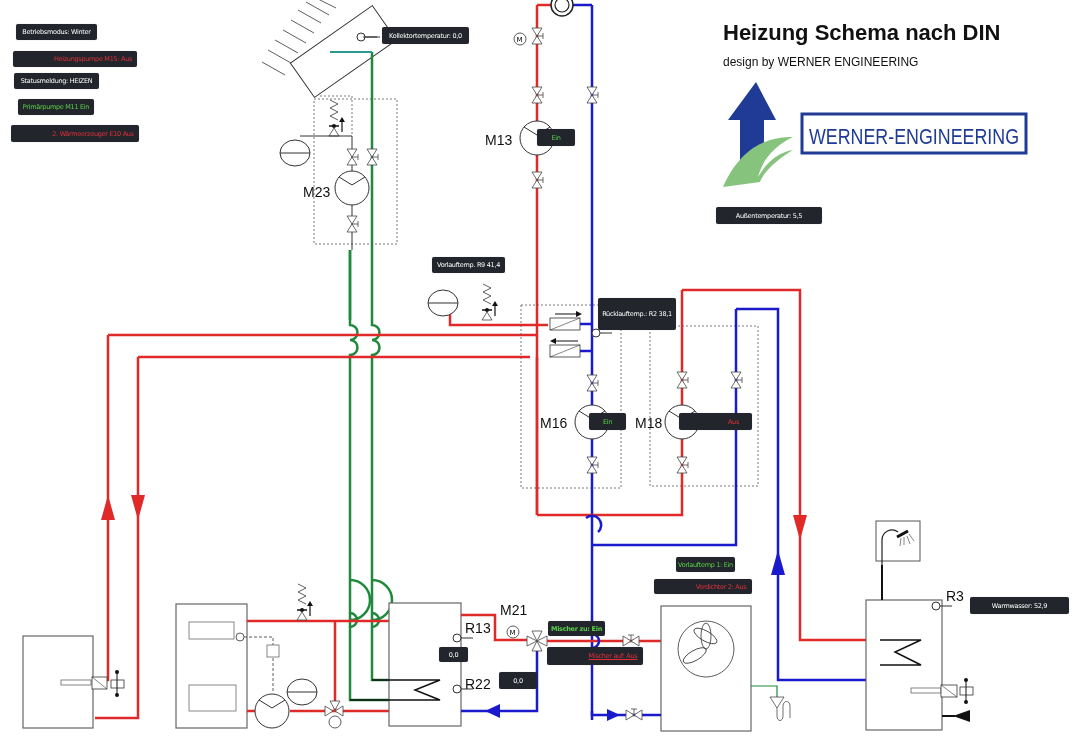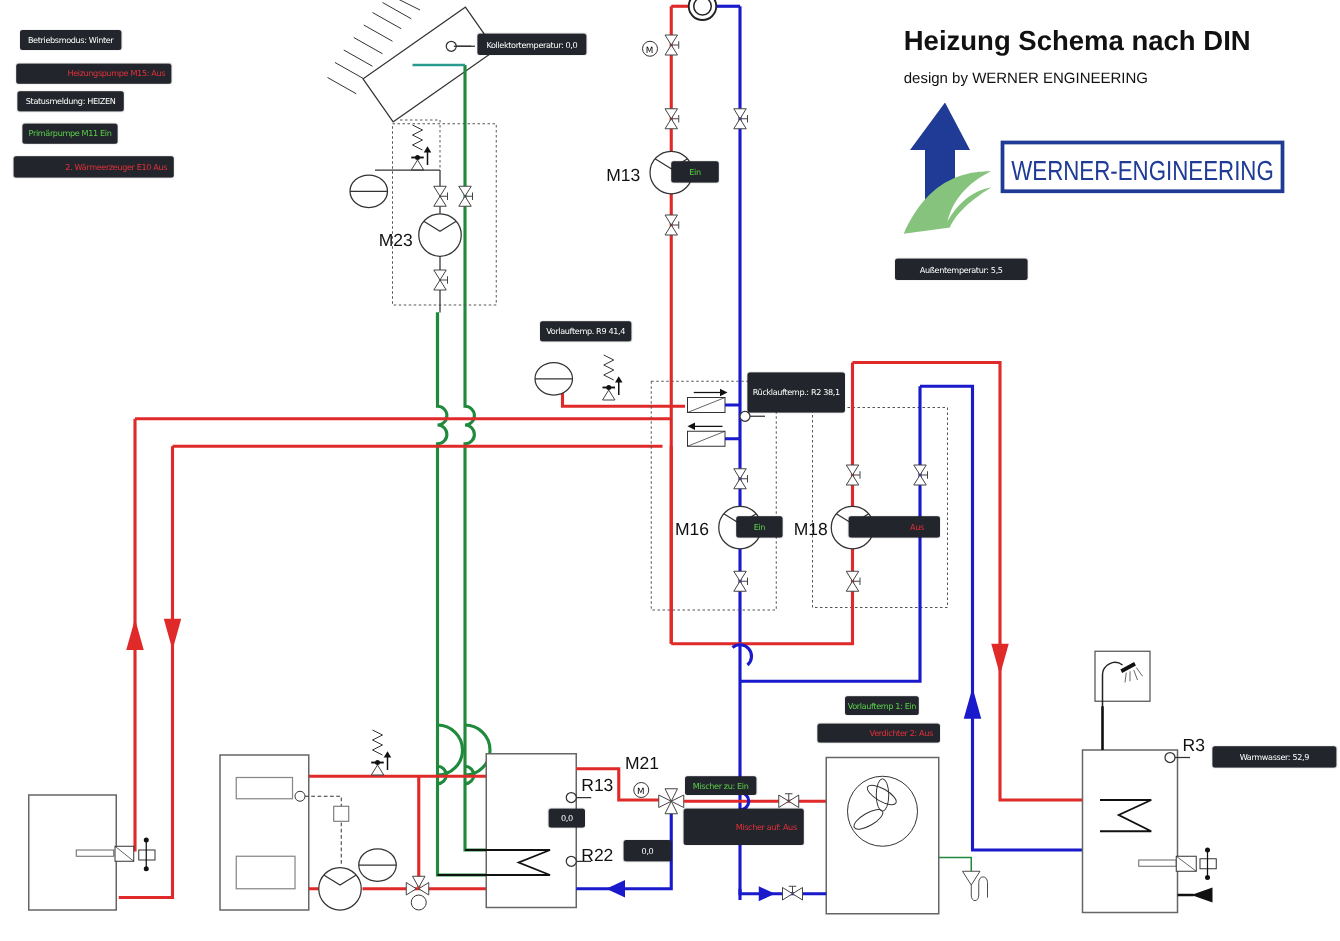--- a/index.html
+++ b/index.html
@@ -268,17 +268,17 @@
 <div class="badge" style="left:432px;top:257px;width:73px;height:16px;">Vorlauftemp. R9 41,4</div>
 <div class="badge" style="left:598px;top:298px;width:78px;height:32px;">Rücklauftemp.: R2 38,1</div>
 <div class="badge" style="left:439px;top:647px;width:29px;height:15px;">0,0</div>
 <div class="badge" style="left:499px;top:672px;width:38px;height:17px;">0,0</div>
 <div class="badge" style="left:970px;top:597px;width:99px;height:17px;">Warmwasser: 52,9</div>
 
 <div class="badge green" style="left:537px;top:129px;width:38px;height:17px;">Ein</div>
 <div class="badge green" style="left:589px;top:413px;width:37px;height:17px;">Ein</div>
 <div class="badge red" style="left:679px;top:413px;width:37px;height:17px;">Aus</div>
 
-<div class="badge green" style="left:548px;top:621px;width:57px;height:15px;">Mischer zu: Ein</div>
-<div class="badge red" style="left:547px;top:647px;width:60px;height:29px;">Mischer auf: Aus</div>
+<div class="badge green" style="left:548px;top:621px;width:57px;height:15px;font-weight:bold;">Mischer zu: Ein</div>
+<div class="badge red" style="left:547px;top:647px;width:60px;height:18px;text-decoration:underline;">Mischer auf: Aus</div>
 
 <div class="badge green" style="left:676px;top:557px;width:59px;height:15px;">Vorlauftemp 1: Ein</div>
 <div class="badge red" style="left:654px;top:579px;width:62px;height:15px;">Verdichter 2: Aus</div>
 
 </body></html>

